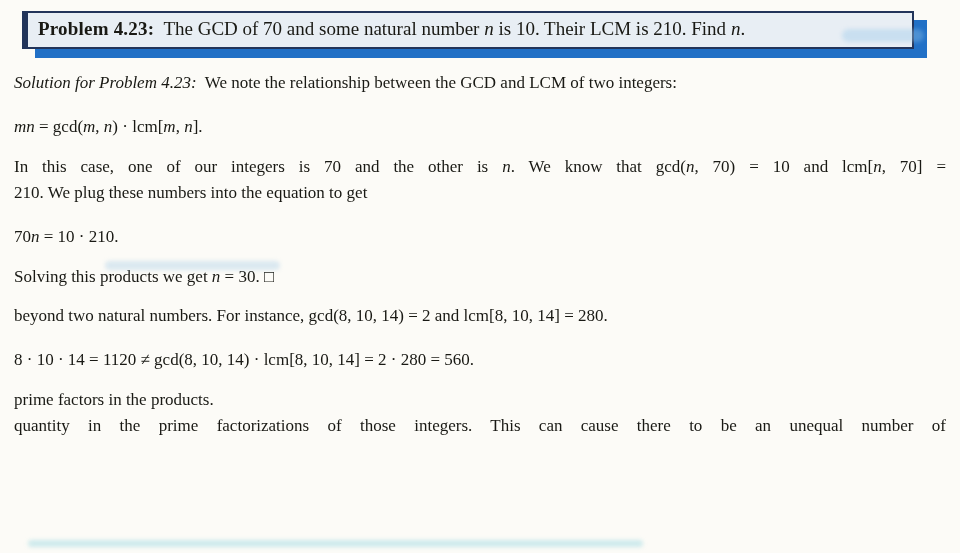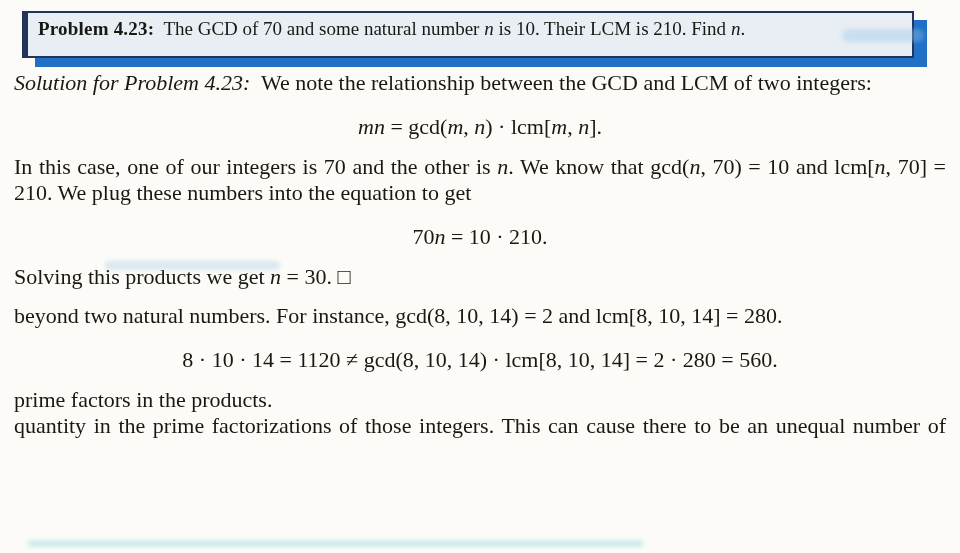--- a/index.html
+++ b/index.html
@@ -24,44 +24,44 @@
     overflow:hidden;
   }
   .problem-box{
     position:absolute;
     left:22px;top:11px;
     width:892px;
     background:var(--box-bg);
     border:2px solid var(--box-border);
     border-left:6px solid var(--box-border);
     box-shadow:13px 9px 0 var(--accent);
-    padding:3px 10px 14px 10px;
+    padding:3px 10px 5px 10px;
     font-size:19px;
     line-height:26px;
     white-space:nowrap;
   }
   .problem-box .bf{letter-spacing:.2px;}
   .content{
     position:absolute;
     left:14px;top:70px;
     width:932px;
-    font-size:22px;
+    font-size:17px;
     line-height:26px;
   }
   .para .line{
     text-align:justify;
     text-align-last:justify;
   }
   .para .line.last{
     text-align:justify;
     text-align-last:left;
   }
   .line.indent{text-indent:28px;}
   .equation{margin:18px 0 14px;}
-  .equation .line{text-align:center;}
+  .equation .line{text-align:left;}
   [data-name="para-solving"]{margin-top:8px;}
   [data-name="para-note"]{margin-top:13px;}
   [data-name="para-closing"]{margin-top:12px;}
   .it{font-style:italic;}
   .bf{font-weight:bold;}
   .smudge{
     position:absolute;
     filter:blur(2px);
     border-radius:8px;
     pointer-events:none;

